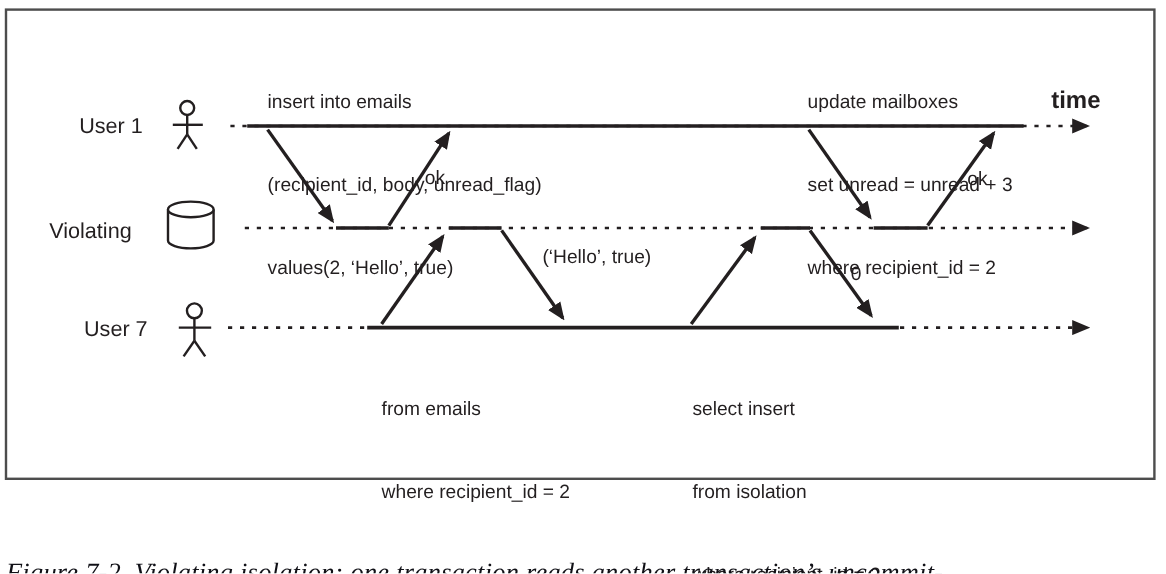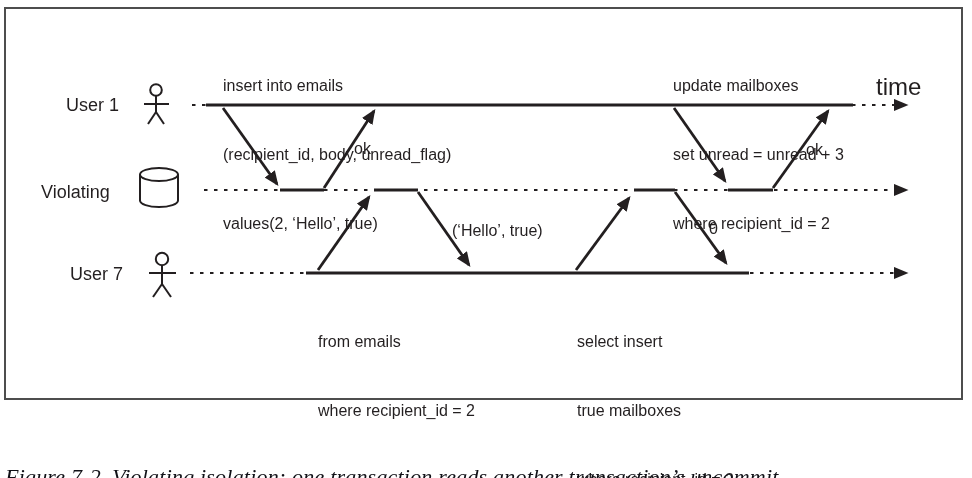--- a/index.html
+++ b/index.html
@@ -4,21 +4,21 @@
 <style>
   html,body{margin:0;padding:0;background:#ffffff;}
   #stage{position:relative;width:972px;height:478px;background:#fff;overflow:hidden;
          font-family:"Liberation Sans",sans-serif;color:#231f20;}
   .abs{position:absolute;}
   #frame{left:4px;top:7px;width:955px;height:389px;border:2px solid #4d4d4d;background:#fff;}
   #dsvg{left:0;top:0;width:972px;height:478px;}
   .ann{font-size:16px;line-height:23px;white-space:pre;}
   .actor{font-size:18px;}
   .resp{font-size:16px;}
-  .time{font-size:24px;}
+  .time{font-size:20px;font-weight:bold;}
   .cap{font-family:"Liberation Serif",serif;font-style:italic;font-size:22px;
        line-height:28.5px;color:#101016;letter-spacing:0.2px;white-space:pre;}
 </style>
 </head>
 <body>
 
 <div id="stage">
 
   <div class="abs" id="frame"></div>
 
@@ -95,27 +95,27 @@
   </div>
 
   <div class="abs ann" style="left:318px;top:284px">
     <div>from emails</div>
     <div>where recipient_id = 2</div>
     
   </div>
 
   <div class="abs ann" style="left:577px;top:284px">
     <div>select insert</div>
-    <div>true mailboxes</div>
+    <div>from isolation</div>
     <div>where recipient_id = 2</div>
   </div>
 
   <div class="abs resp" style="left:354px;top:140px">ok</div>
   <div class="abs resp" style="left:806px;top:141px">ok</div>
-  <div class="abs resp" style="left:452px;top:222px">(‘Hello’, true)</div>
+  <div class="abs resp" style="left:452px;top:206px">(‘Hello’, true)</div>
   <div class="abs resp" style="left:709px;top:220px">0</div>
 
   <div class="abs cap" style="left:5px;top:406px">
     <div>Figure 7-2. Violating isolation: one transaction reads another transaction’s uncommit-</div>
     
   </div>
 
 </div>
 
 </body></html>

